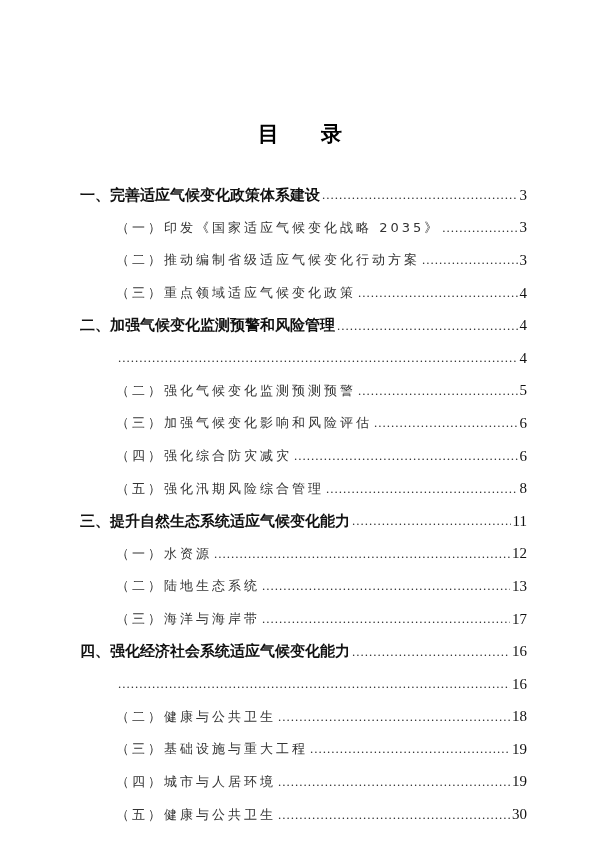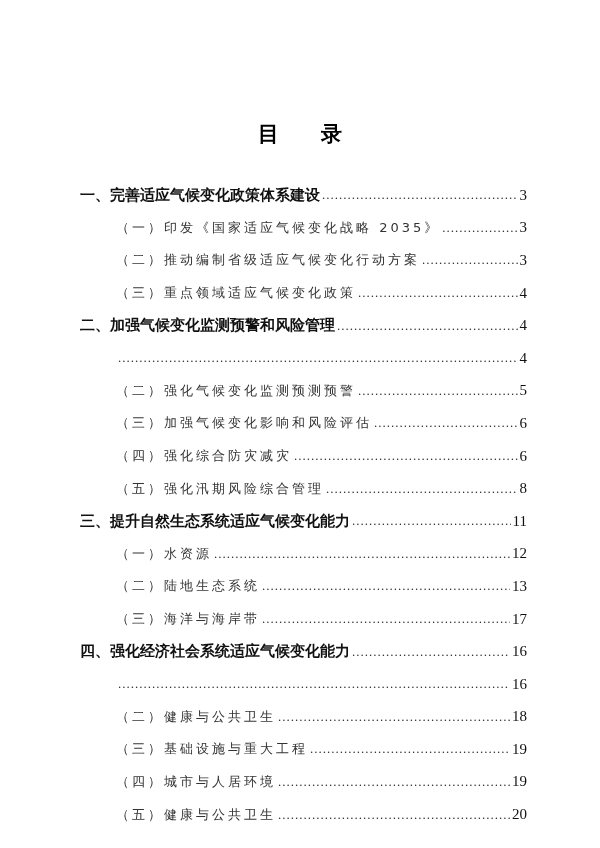--- a/index.html
+++ b/index.html
@@ -170,15 +170,15 @@
     <span class="toc-page">19</span>
   </a>
   <a class="toc-row level2">
     <span class="toc-label">（四）城市与人居环境</span>
     <span class="toc-leader"></span>
     <span class="toc-page">19</span>
   </a>
   <a class="toc-row level2">
     <span class="toc-label">（五）健康与公共卫生</span>
     <span class="toc-leader"></span>
-    <span class="toc-page">20</span>
+    <span class="toc-page">30</span>
   </a>
 </div>
 
 </body></html>

